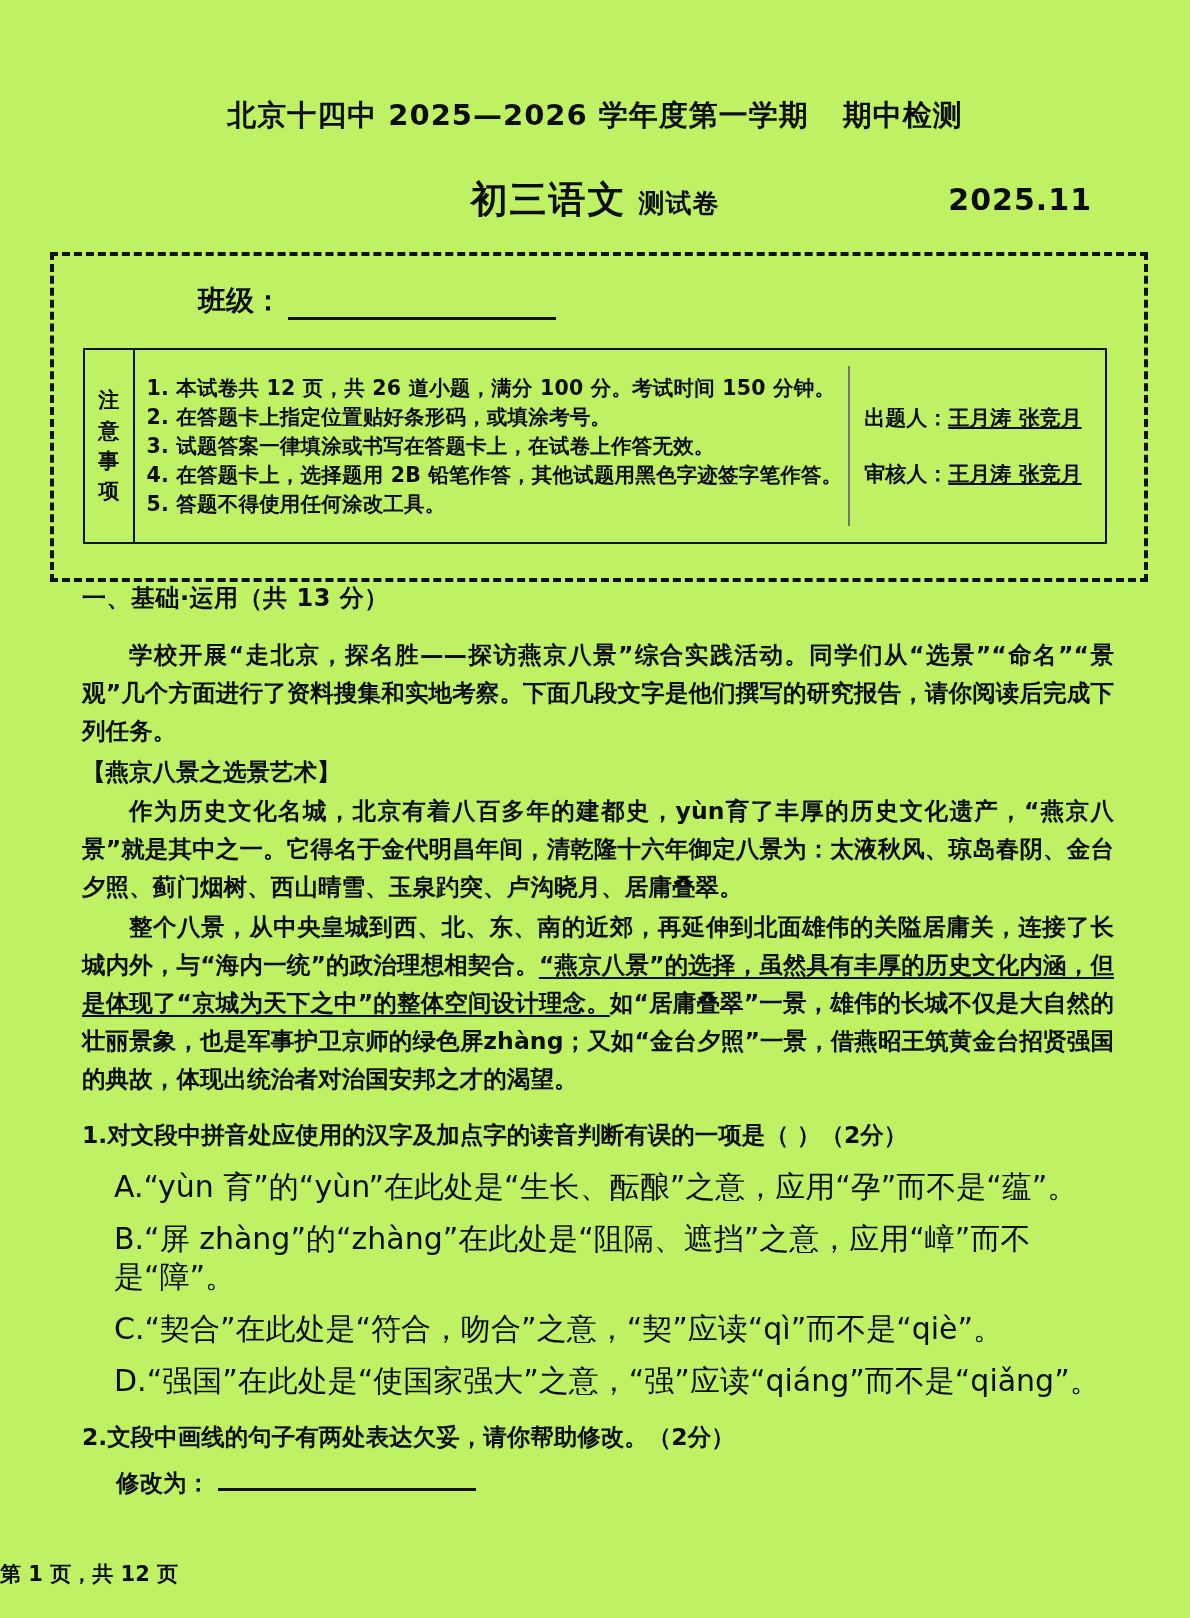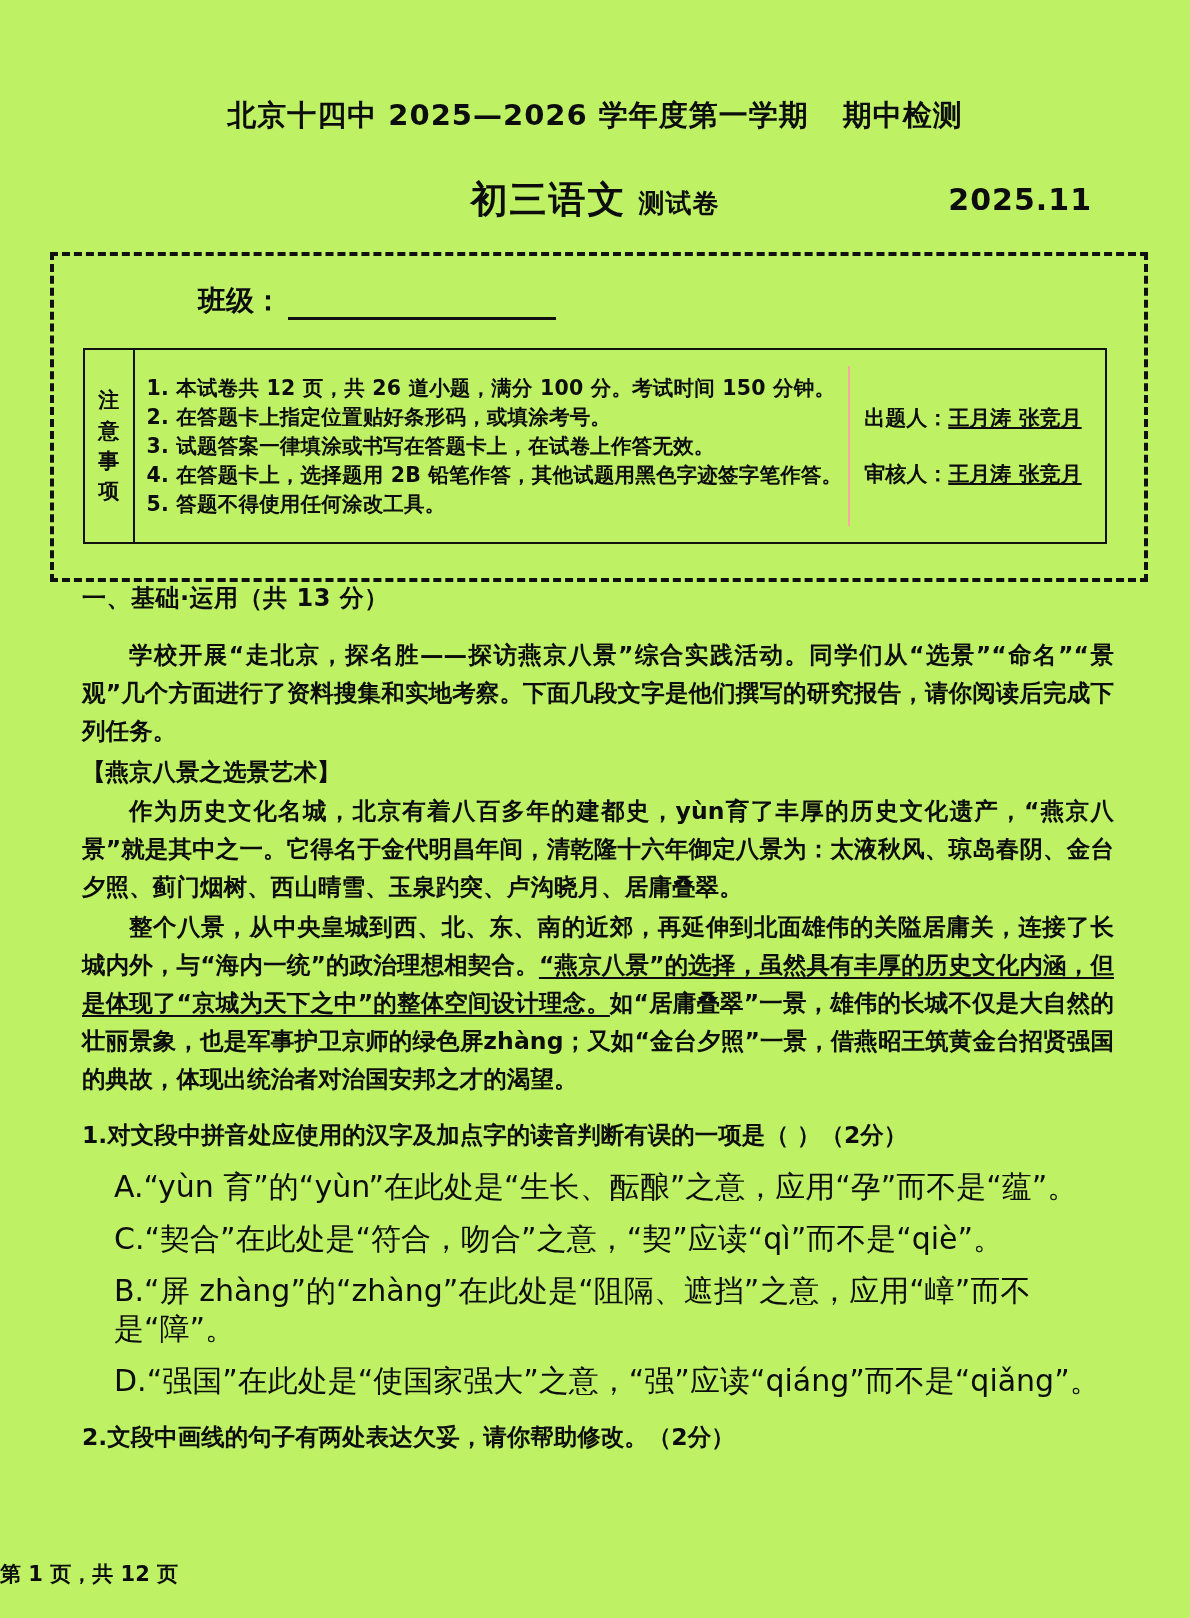--- a/index.html
+++ b/index.html
@@ -122,21 +122,21 @@
     justify-content: center;
     font-size: 21px;
     font-weight: 700;
     line-height: 1.45;
     padding: 4px 0;
   }
   .notice-body {
     flex: 1;
     padding: 8px 6px 4px 12px;
     box-sizing: border-box;
-    border-right: 2px solid #fca5a5;
+    border-right: 2px solid #737373;
   }
   .notice-body li {
     list-style: none;
     font-size: 20.5px;
     font-weight: 700;
     line-height: 1.42;
     white-space: nowrap;
     letter-spacing: 0.2px;
   }
   .notice-right {
@@ -272,23 +272,24 @@
     <p class="para indent">学校开展“走北京，探名胜——探访燕京八景”综合实践活动。同学们从“选景”“命名”“景观”几个方面进行了资料搜集和实地考察。下面几段文字是他们撰写的研究报告，请你阅读后完成下列任务。</p>
 
     <p class="bracket-head">【燕京八景之选景艺术】</p>
 
     <p class="para indent"><span>作为历史文化名城，北京有着八百多年的建都史，</span><span class="pinyin">yùn</span><span>育了丰厚的历史文化遗产，“燕京八景”就是其中之一。它得名于金代明昌年间，清乾隆十六年御定八景为：太液秋风、琼岛春阴、金台夕照、蓟门烟树、西山晴雪、玉泉趵突、卢沟晓月、居庸叠翠。</span></p>
 
     <p class="para indent"><span>整个八景，从中央皇城到西、北、东、南的近郊，再延伸到北面雄伟的关隘居庸关，连接了长城内外，与“海内一统”的政治理想相契合。</span><span class="u-wavy">“燕京八景”的选择，虽然具有丰厚的历史文化内涵，但是体现了“京城为天下之中”的整体空间设计理念。</span><span>如“居庸叠翠”一景，雄伟的长城不仅是大自然的壮丽景象，也是军事护卫京师的绿色屏</span><span class="pinyin">zhàng</span><span>；又如“金台夕照”一景，借燕昭王筑黄金台招贤强国的典故，体现出统治者对治国安邦之才的渴望。</span></p>
 
     <p class="q"><span>1.</span><span>对文段中拼音处应使用的汉字及加点字的读音判断有误的一项是（      ）（2分）</span></p>
     <p class="opt">A.“yùn 育”的“yùn”在此处是“生长、酝酿”之意，应用“孕”而不是“蕴”。</p>
+    <p class="opt">B.“屏 zhàng”的“zhàng”在此处是“阻隔、遮挡”之意，应用“嶂”而不是“障”。</p>
     <p class="opt">C.“契合”在此处是“符合，吻合”之意，“契”应读“qì”而不是“qiè”。</p>
-    <p class="opt">B.“屏 zhàng”的“zhàng”在此处是“阻隔、遮挡”之意，应用“嶂”而不是“障”。</p>
     <p class="opt">D.“强国”在此处是“使国家强大”之意，“强”应读“qiáng”而不是“qiǎng”。</p>
 
     <p class="q"><span>2.</span><span>文段中画线的句子有两处表达欠妥，请你帮助修改。（2分）</span></p>
+    <p class="q-sub"><span>修改为：</span><span class="ansline"></span></p>
 
   </div>
 
   <div class="footer">第 1 页，共 12 页</div>
 
 </div>
 
 </body></html>

